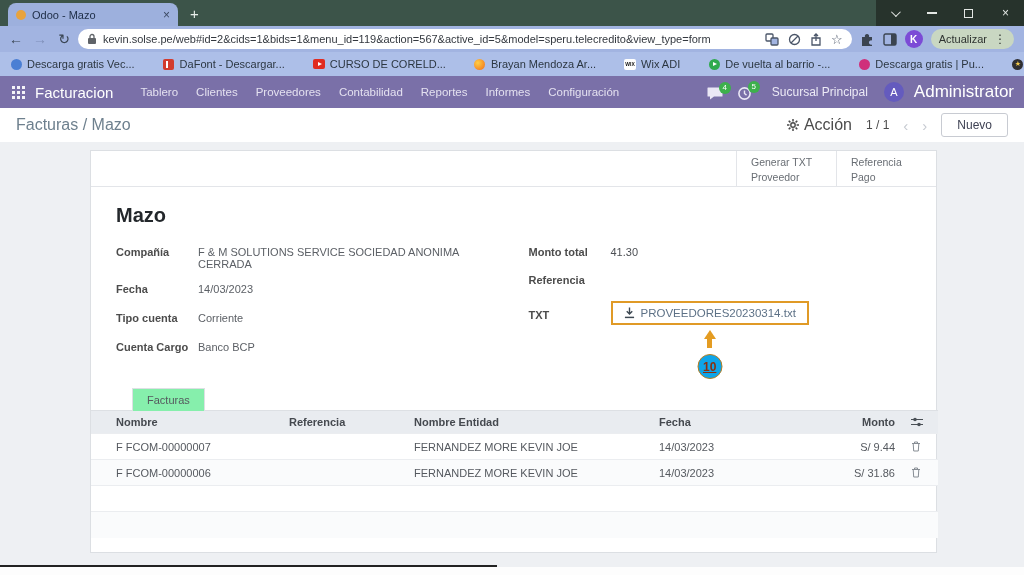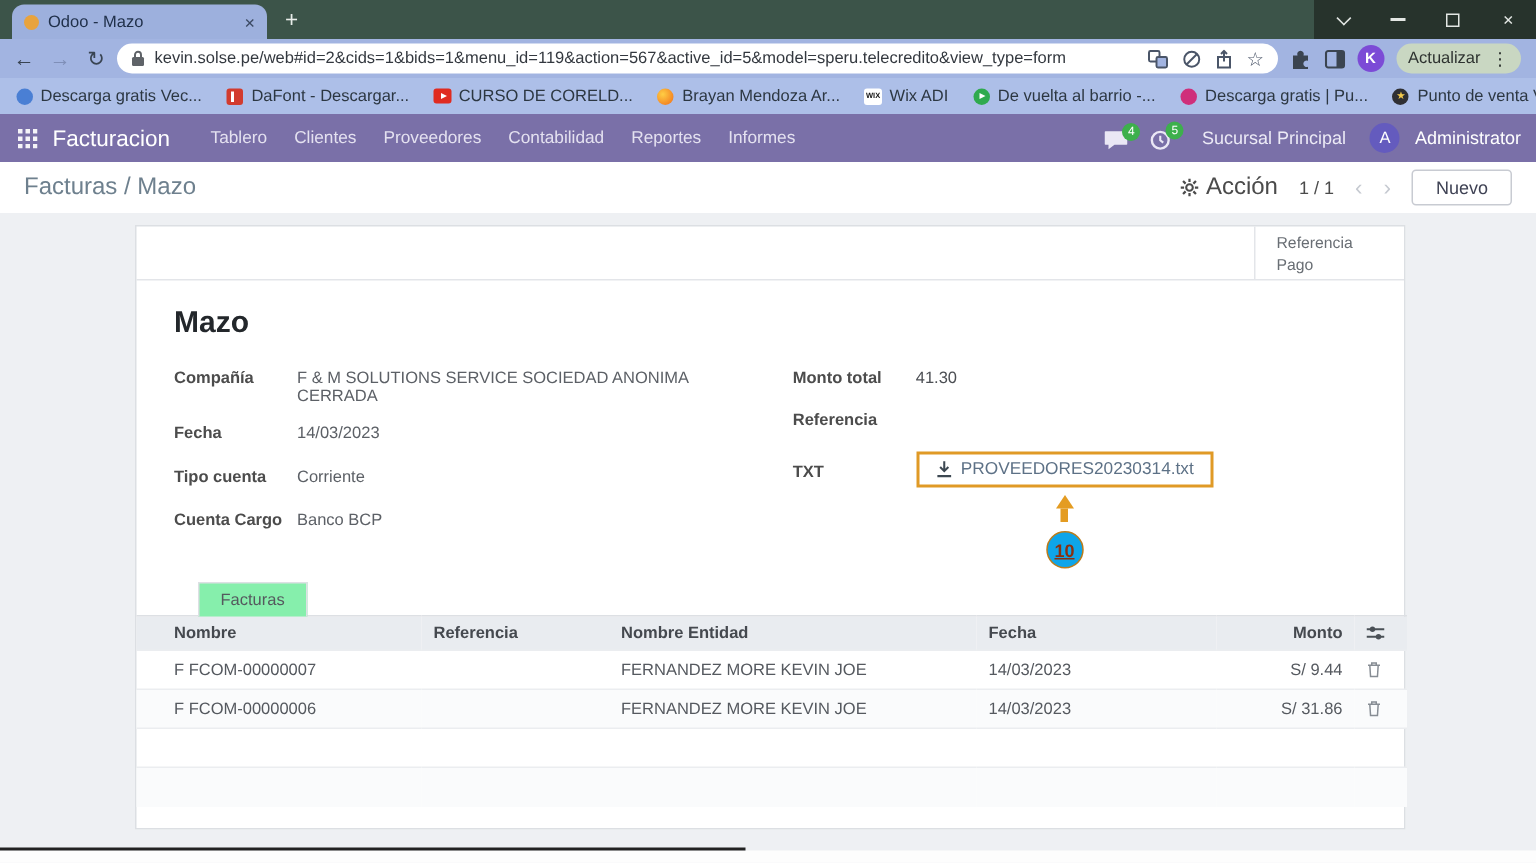--- a/index.html
+++ b/index.html
@@ -25,21 +25,21 @@
   .nav-ic.disabled { color:#7f8fb8; }
   .urlbar { flex:1; height:20px; background:#fff; border-radius:10px; display:flex; align-items:center; padding:0 9px; gap:6px; min-width:0; }
   .url-text { font-size:11px; color:#33383f; flex:1; white-space:nowrap; overflow:hidden; }
   .pill-icons { display:flex; gap:9px; align-items:center; }
   .tb-right { display:flex; align-items:center; gap:8px; padding:0 4px; }
   .avatar-k { width:18px; height:18px; border-radius:50%; background:#7c4bd6; color:#fff; font-size:10px; font-weight:bold; display:flex; align-items:center; justify-content:center; }
   .actualizar { background:#c9d7c2; border-radius:11px; height:20px; display:flex; align-items:center; gap:7px; padding:0 8px; font-size:11px; color:#2e3330; }
   .kebab { font-size:12px; color:#2e3330; }
 
   
-  .bookmarks { position:absolute; top:52px; left:0; width:100%; height:24px; background:#adbfe8; display:flex; align-items:center; padding:0 10px; gap:16px; }
+  .bookmarks { position:absolute; top:52px; left:0; width:100%; height:24px; background:#adbfe8; display:flex; align-items:center; padding:0 10px; gap:28px; }
   .bm { display:flex; align-items:center; gap:5px; font-size:11px; color:#2c3742; white-space:nowrap; }
   .bm-ic { width:12px; height:12px; flex:none; display:flex; align-items:center; justify-content:center; }
 
   
   .ic-shield { width:11px; height:11px; border-radius:50%; background:#4a7fd4; }
   .ic-dafont { width:11px; height:11px; background:#d23b2e; border-radius:2px; position:relative; }
   .ic-dafont:before { content:""; position:absolute; left:3px; top:2px; width:2px; height:7px; background:#fff; }
   .ic-yt { width:13px; height:10px; background:#e02b20; border-radius:2px; position:relative; }
   .ic-yt:before { content:""; position:absolute; left:5px; top:2.5px; border-left:4px solid #fff; border-top:2.5px solid transparent; border-bottom:2.5px solid transparent; }
   .ic-ffox { width:11px; height:11px; border-radius:50%; background:radial-gradient(circle at 35% 35%, #ffce44, #f06c18); }
@@ -52,21 +52,21 @@
   
   .odoo-nav { position:absolute; top:76px; left:0; width:100%; height:32px; background:#7a70a8; display:flex; align-items:center; color:#e9e6f4; }
   .apps-ic { padding:0 10px 0 12px; display:flex; }
   .app-name { font-size:15px; color:#fff; padding-right:18px; }
   .nav-item { font-size:11.5px; color:#e4e1f0; padding:0 9px; line-height:32px; }
   .nav-right { margin-left:auto; display:flex; align-items:center; gap:10px; padding-right:10px; }
   .badge-wrap { position:relative; padding:2px 4px 0 0; }
   .badge { position:absolute; top:-3px; right:-4px; background:#3db04c; color:#fff; font-size:8px; min-width:12px; height:12px; border-radius:6px; display:flex; align-items:center; justify-content:center; padding:0 2px; }
   .sucursal { font-size:12px; color:#eceaf6; padding:0 6px; }
   .avatar-a { width:20px; height:20px; border-radius:50%; background:#645bbe; color:#fff; font-size:11px; display:flex; align-items:center; justify-content:center; }
-  .admin { font-size:12px; color:#fff; }
+  .admin { font-size:17px; color:#fff; }
 
   
   .control-panel { position:absolute; top:108px; left:0; width:100%; height:34px; background:#fff; display:flex; align-items:center; padding:14px 16px; }
   .breadcrumb { font-size:16px; color:#6e808e; }
   .cp-right { margin-left:auto; display:flex; align-items:center; gap:14px; }
   .action-btn { display:flex; align-items:center; gap:5px; font-size:16px; color:#4b4b4b; }
   .pager { font-size:12px; color:#4b4b4b; }
   .pg-chev { font-size:15px; color:#c6cad1; line-height:1; }
   .nuevo-btn { background:#fff; border:1px solid #c8cbd2; border-radius:3px; padding:4px 15px; font-size:12px; color:#3f4254; }
 
@@ -242,20 +242,21 @@
           </g>
         </svg>
     </span>
     <span class="app-name">Facturacion</span>
     <span class="nav-item">Tablero</span>
     <span class="nav-item">Clientes</span>
     <span class="nav-item">Proveedores</span>
     <span class="nav-item">Contabilidad</span>
     <span class="nav-item">Reportes</span>
     <span class="nav-item">Informes</span>
+    <span class="nav-item">Configuración</span>
     <span class="nav-right">
       <span class="badge-wrap">
         <svg width="16" height="13" viewBox="0 0 16 13">
             <path d="M1 .5h14a.5.5 0 0 1 .5.5v8a.5.5 0 0 1-.5.5H7L3 12.5V9.5H1A.5.5 0 0 1 .5 9V1A.5.5 0 0 1 1 .5z" fill="#eae7f5"></path>
           </svg>
         <span class="badge">4</span>
       </span>
       <span class="badge-wrap">
         <svg width="15" height="15" viewBox="0 0 15 15">
             <circle cx="7.5" cy="7.5" r="5.6" fill="none" stroke="#eae7f5" stroke-width="1.6"></circle>
@@ -285,20 +286,24 @@
       <span class="pg-chev">‹</span>
       <span class="pg-chev">›</span>
       <button class="nuevo-btn">Nuevo</button>
     </span>
   </div>
 
   <div class="content">
     <div class="sheet">
 
       <div class="statusbar">
+        <div class="stat-btn">
+          <div>Generar TXT</div>
+          <div>Proveedor</div>
+        </div>
         <div class="stat-btn">
           <div>Referencia</div>
           <div>Pago</div>
         </div>
       </div>
 
       <div class="sheet-pad">
         <div class="form-title">Mazo</div>
         <div class="cols">
           <div>

